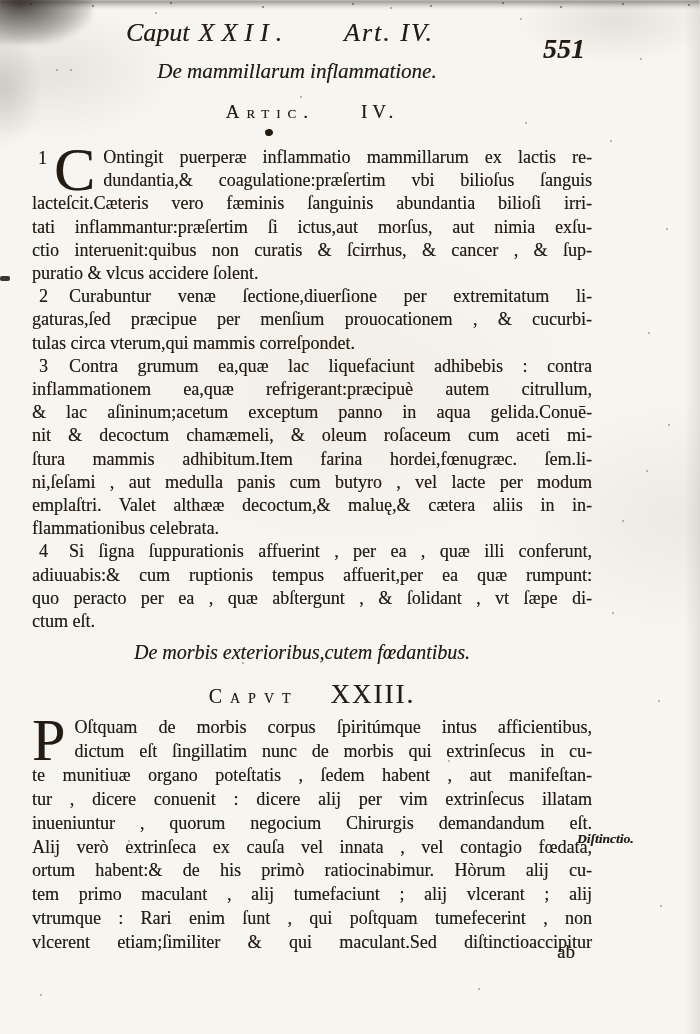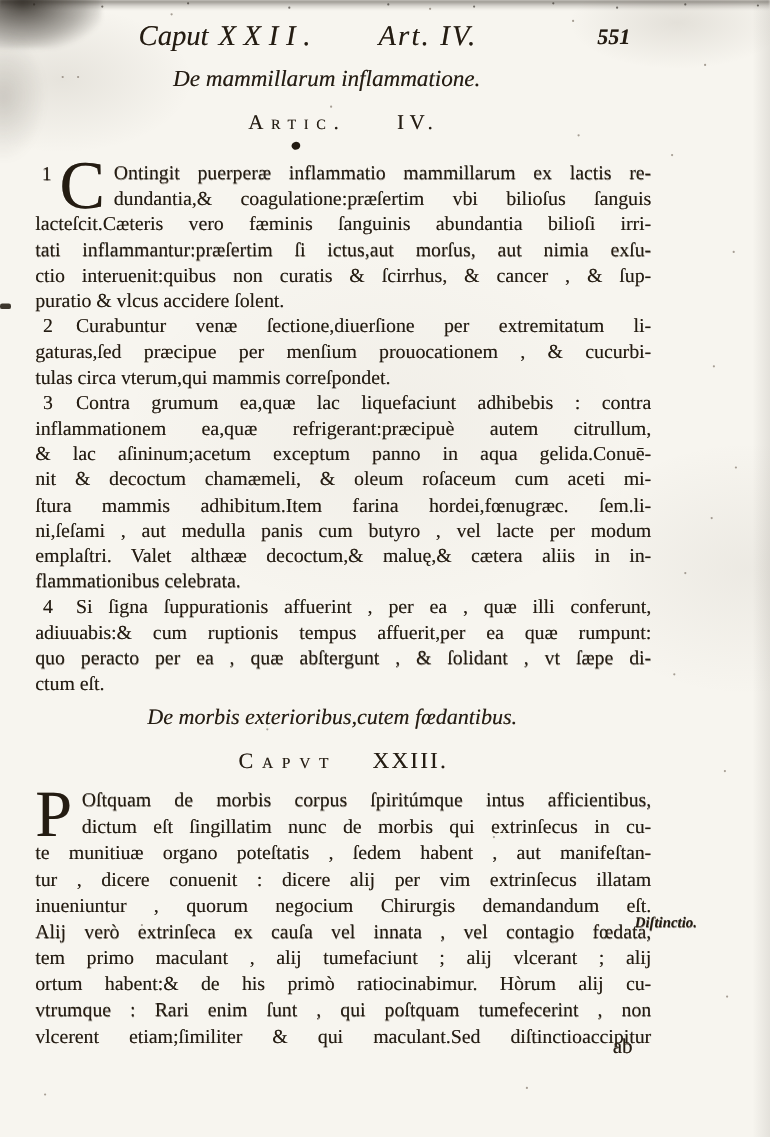--- a/index.html
+++ b/index.html
@@ -40,21 +40,21 @@
     box-shadow:30px 3px,92px 5px,170px 2px,262px 6px,352px 3px,430px 5px,
       502px 2px,560px 6px,622px 3px,688px 4px;}
   .ink-dot{position:absolute;top:129px;left:265px;width:8px;height:7px;border-radius:50%;
     background:#221b12;transform:rotate(-14deg);}
 
   
   .header{position:absolute;top:18px;left:0;width:700px;height:36px;}
   .h-chapter{position:absolute;left:126px;top:0;font-style:italic;font-size:26px;}
   .h-chapter .numset{letter-spacing:7px;margin-left:9px;text-align:right;}
   .h-article{position:absolute;left:344px;top:0;font-style:italic;font-size:26px;letter-spacing:2px;}
-  .h-page{position:absolute;left:543px;top:5px;font-size:20px;font-weight:bold;font-style:italic;}
+  .h-page{position:absolute;left:543px;top:15px;font-size:28px;font-weight:bold;font-style:italic;}
 
   .subtitle{position:absolute;top:59px;left:32px;width:530px;text-align:center;
     font-style:italic;font-size:21px;}
   .artic{position:absolute;top:101px;left:32px;width:560px;text-align:center;font-size:19px;}
   .artic .word{font-variant:small-caps;letter-spacing:7px;font-family:Liberation Serif, serif;}
   .artic .numset{margin-left:46px;letter-spacing:5px;}
 
   
   .body1{position:absolute;top:146px;left:32px;width:560px;font-size:18px;line-height:23.2px;}
   .body2{position:absolute;top:716px;left:32px;width:560px;font-size:18px;line-height:23.9px;}
@@ -64,21 +64,21 @@
   .dcwrap{float:left;height:45px;margin:1px 8px 0 0;display:flex;align-items:flex-start;}
   .dcwrap .pnum{padding-left:6px;margin:0 7px 0 0;font-size:18px;}
   .dropcap{display:block;font-size:62px;line-height:44px;}
   .dcwrap-p{float:left;height:46px;margin:1px 9px 0 0;}
   .dcwrap-p .dropcap{font-size:60px;line-height:46px;}
 
   .sect-subtitle{position:absolute;top:641px;left:32px;width:540px;text-align:center;
     font-style:italic;font-size:20px;}
   .capvt{position:absolute;top:679px;left:32px;width:560px;text-align:center;font-size:20px;}
   .capvt .word{font-variant:small-caps;letter-spacing:8px;}
-  .capvt .numset{margin-left:32px;letter-spacing:2px;font-size:21px;text-align:center;}
+  .capvt .numset{margin-left:32px;letter-spacing:2px;font-size:27px;text-align:center;}
 
   .margin-note{position:absolute;top:831px;left:577px;width:110px;font-style:italic;
     font-weight:bold;font-size:13.5px;line-height:15px;}
   .catchword{position:absolute;top:941px;left:32px;width:543px;text-align:right;font-size:19px;}
 </style>
 </head>
 <body>
 
 <div class="page">
 
@@ -154,22 +154,22 @@
     <div class="para">
       <span class="dcwrap-p">
           <span class="dropcap">P</span>
         </span>
       <div class="line j">Oſtquam de morbis corpus ſpiritúmque intus afficientibus,</div>
       <div class="line j">dictum eſt ſingillatim nunc de morbis qui extrinſecus in cu-</div>
       <div class="line j">te munitiuæ organo poteſtatis , ſedem habent , aut manifeſtan-</div>
       <div class="line j">tur , dicere conuenit : dicere alij per vim extrinſecus illatam</div>
       <div class="line j">inueniuntur , quorum negocium Chirurgis demandandum eſt.</div>
       <div class="line j">Alij verò extrinſeca ex cauſa vel innata , vel contagio fœdata,</div>
+      <div class="line j">ortum habent:&amp; de his primò ratiocinabimur. Hòrum alij cu-</div>
       <div class="line j">tem primo maculant , alij tumefaciunt ; alij vlcerant ; alij</div>
-      <div class="line j">ortum habent:&amp; de his primò ratiocinabimur. Hòrum alij cu-</div>
       <div class="line j">vtrumque : Rari enim ſunt , qui poſtquam tumefecerint , non</div>
       <div class="line j">vlcerent etiam;ſimiliter &amp; qui maculant.Sed diſtinctioaccipitur</div>
     </div>
   </section>
 
   <div class="margin-note">Diſtinctio.</div>
 
   <div class="catchword">ab</div>
 
 </div>

